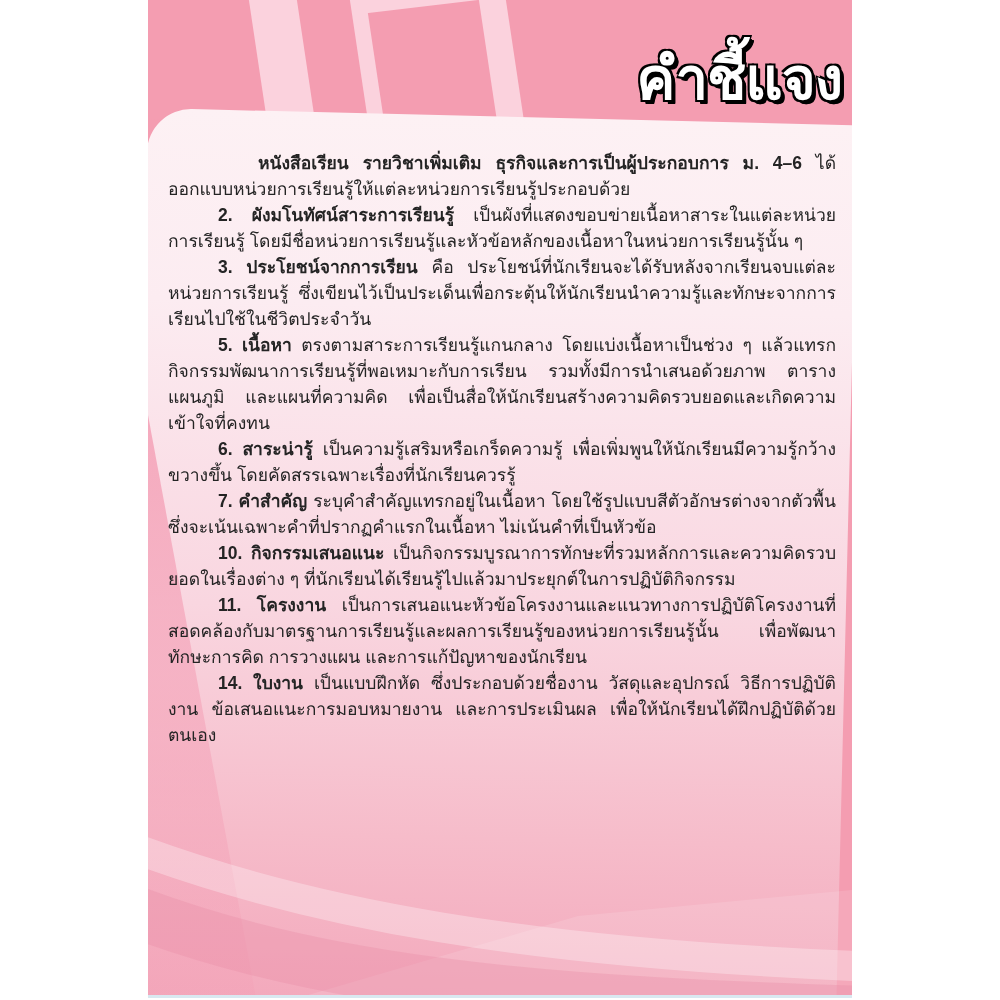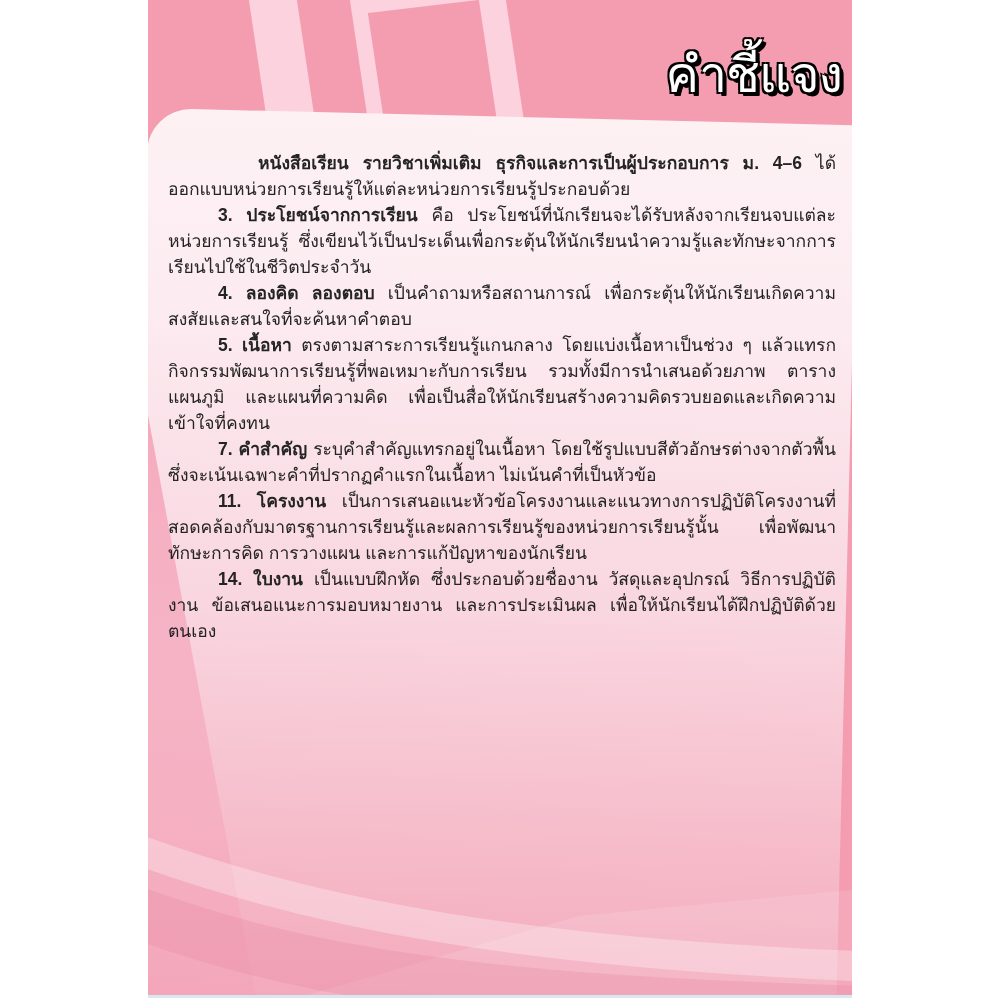--- a/index.html
+++ b/index.html
@@ -43,21 +43,21 @@
   
   .wedge{
     position:absolute;left:0;top:415px;width:108px;height:583px;
     background:linear-gradient(180deg,rgba(244,160,182,0.85),rgba(243,156,179,0.25));
     clip-path:polygon(0 0,100% 100%,0 100%);
     z-index:4;
   }
   .waves{position:absolute;left:0;top:798px;width:704px;height:200px;z-index:4;}
   .title{
     position:absolute;right:10px;top:50px;z-index:5;
-    font-size:50px;font-weight:normal;line-height:1;letter-spacing:-1px;
+    font-size:58px;font-weight:bold;line-height:1;letter-spacing:-1px;
     color:#ffffff;white-space:nowrap;
     text-shadow:
       -2px -2px 0 #000,2px -2px 0 #000,-2px 2px 0 #000,2px 2px 0 #000,
       3px 3px 0 #000,4px 4px 0 #000,4px 3px 0 #000,3px 4px 0 #000;
   }
   .content{
     position:absolute;left:0;top:150px;width:704px;z-index:6;
     padding:0 16px 0 20px;box-sizing:border-box;
     color:#242424;font-size:17.5px;line-height:26px;text-align:justify;
   }
@@ -88,32 +88,34 @@
     <path d="M -60 95 C 150 185, 380 205, 760 215" fill="none" stroke="rgba(233,140,165,0.35)" stroke-width="52"></path>
     <path d="M -60 32 C 150 120, 400 158, 760 170" fill="none" stroke="rgba(255,255,255,0.30)" stroke-width="30"></path>
   </svg>
 
   <div class="title">คำชี้แจง</div>
 
   <div class="content">
     <p class="para intro"><b>หนังสือเรียน รายวิชาเพิ่มเติม ธุรกิจและการเป็นผู้ประกอบการ ม. 4–6</b> <span>ได้ออกแบบหน่วยการเรียนรู้ให้แต่ละหน่วยการเรียนรู้ประกอบด้วย</span></p>
     <div id="items">
 
+  <p class="para item"><b class="t">2.&nbsp;ผังมโนทัศน์สาระการเรียนรู้</b> <span class="d">เป็นผังที่แสดงขอบข่ายเนื้อหาสาระในแต่ละหน่วยการเรียนรู้ โดยมีชื่อหน่วยการเรียนรู้และหัวข้อหลักของเนื้อหาในหน่วยการเรียนรู้นั้น ๆ</span></p>
 
   <p class="para item"><b class="t">3.&nbsp;ประโยชน์จากการเรียน</b> <span class="d">คือ ประโยชน์ที่นักเรียนจะได้รับหลังจากเรียนจบแต่ละหน่วยการเรียนรู้ ซึ่งเขียนไว้เป็นประเด็นเพื่อกระตุ้นให้นักเรียนนำความรู้และทักษะจากการเรียนไปใช้ในชีวิตประจำวัน</span></p>
 
-  <p class="para item"><b class="t">4.&nbsp;ลองคิด ลองตอบ</b> <span class="d">เป็นคำถามหรือสถานการณ์ เพื่อกระตุ้นให้นักเรียนเกิดความสงสัยและสนใจที่จะค้นหาคำตอบ</span></p>
 
   <p class="para item"><b class="t">5.&nbsp;เนื้อหา</b> <span class="d">ตรงตามสาระการเรียนรู้แกนกลาง โดยแบ่งเนื้อหาเป็นช่วง ๆ แล้วแทรกกิจกรรมพัฒนาการเรียนรู้ที่พอเหมาะกับการเรียน รวมทั้งมีการนำเสนอด้วยภาพ ตาราง แผนภูมิ และแผนที่ความคิด เพื่อเป็นสื่อให้นักเรียนสร้างความคิดรวบยอดและเกิดความเข้าใจที่คงทน</span></p>
 
+  <p class="para item"><b class="t">6.&nbsp;สาระน่ารู้</b> <span class="d">เป็นความรู้เสริมหรือเกร็ดความรู้ เพื่อเพิ่มพูนให้นักเรียนมีความรู้กว้างขวางขึ้น โดยคัดสรรเฉพาะเรื่องที่นักเรียนควรรู้</span></p>
 
   <p class="para item"><b class="t">7.&nbsp;คำสำคัญ</b> <span class="d">ระบุคำสำคัญแทรกอยู่ในเนื้อหา โดยใช้รูปแบบสีตัวอักษรต่างจากตัวพื้น ซึ่งจะเน้นเฉพาะคำที่ปรากฏคำแรกในเนื้อหา ไม่เน้นคำที่เป็นหัวข้อ</span></p>
 
 
 
+  <p class="para item"><b class="t">10.&nbsp;กิจกรรมเสนอแนะ</b> <span class="d">เป็นกิจกรรมบูรณาการทักษะที่รวมหลักการและความคิดรวบยอดในเรื่องต่าง ๆ ที่นักเรียนได้เรียนรู้ไปแล้วมาประยุกต์ในการปฏิบัติกิจกรรม</span></p>
 
   <p class="para item"><b class="t">11.&nbsp;โครงงาน</b> <span class="d">เป็นการเสนอแนะหัวข้อโครงงานและแนวทางการปฏิบัติโครงงานที่สอดคล้องกับมาตรฐานการเรียนรู้และผลการเรียนรู้ของหน่วยการเรียนรู้นั้น เพื่อพัฒนาทักษะการคิด การวางแผน และการแก้ปัญหาของนักเรียน</span></p>
 
 
 
   <p class="para item"><b class="t">14.&nbsp;ใบงาน</b> <span class="d">เป็นแบบฝึกหัด ซึ่งประกอบด้วยชื่องาน วัสดุและอุปกรณ์ วิธีการปฏิบัติงาน ข้อเสนอแนะการมอบหมายงาน และการประเมินผล เพื่อให้นักเรียนได้ฝึกปฏิบัติด้วยตนเอง</span></p>
 
 </div>
   </div>
 

